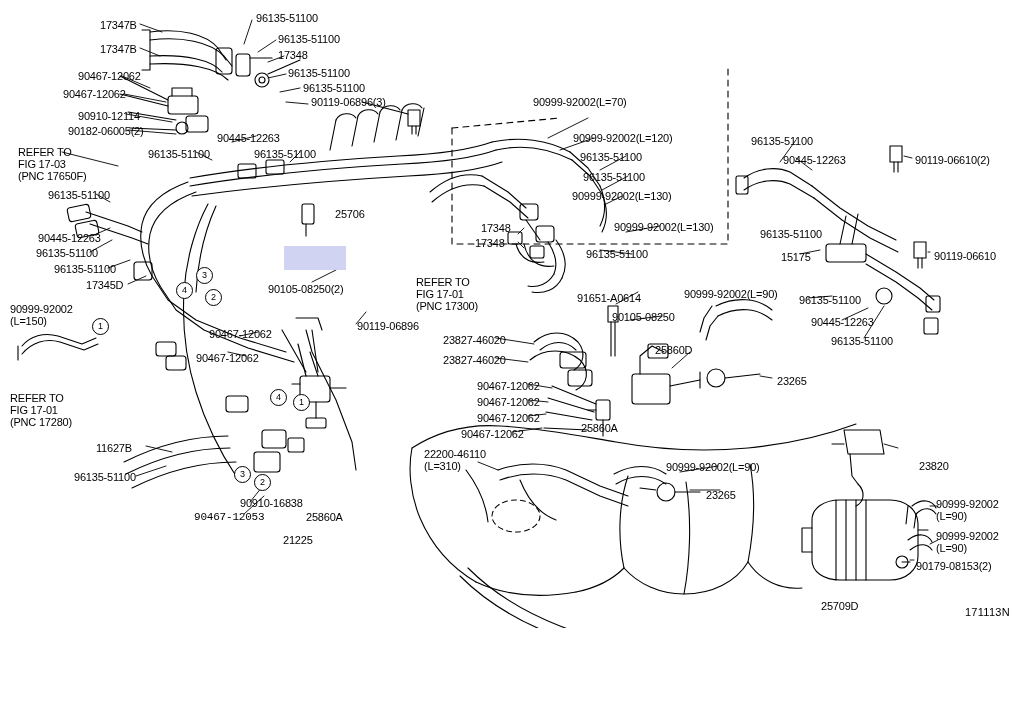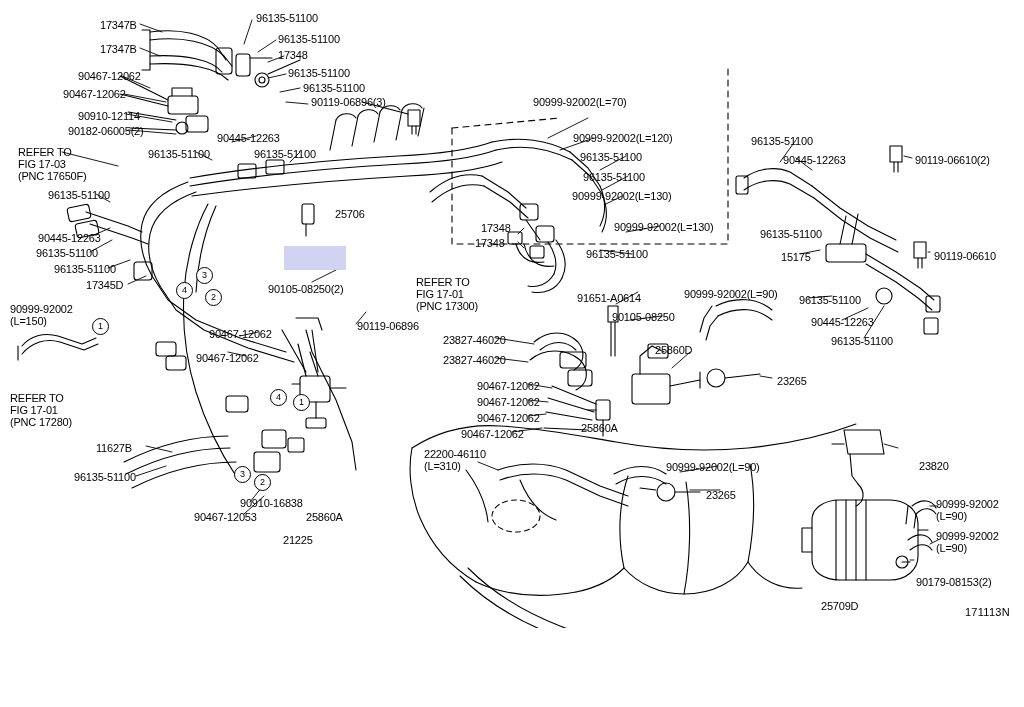--- a/index.html
+++ b/index.html
@@ -428,26 +428,26 @@
       <div class="lbl" style="left: 96px; top: 442px;">11627B</div>
       <div class="lbl" style="left: 903px; top: 460px; margin-left: 16px;">23820</div>
       <div class="lbl" style="left: 424px; top: 448px;">22200-46110
 (L=310)</div>
       <div class="lbl" style="left: 74px; top: 471px;">96135-51100</div>
       <div class="lbl" style="left: 666px; top: 461px;">90999-92002(L=90)</div>
       <div class="lbl" style="left: 240px; top: 497px;">90910-16838</div>
       <div class="lbl" style="left: 706px; top: 489px;">23265</div>
       <div class="lbl" style="left: 936px; top: 498px;">90999-92002
 (L=90)</div>
-      <div class="lbl" style="left: 194px; top: 511px;">90467-12053</div>
+      <div class="lbl" style="left: 194px; top: 511px; font-family: Liberation Mono, monospace;">90467-12053</div>
       <div class="lbl" style="left: 306px; top: 511px;">25860A</div>
       <div class="lbl" style="left: 936px; top: 530px;">90999-92002
 (L=90)</div>
       <div class="lbl" style="left: 283px; top: 534px;">21225</div>
-      <div class="lbl" style="left: 916px; top: 576px;">90179-08153(2)</div>
+      <div class="lbl" style="left: 916px; top: 560px;">90179-08153(2)</div>
       <div class="lbl" style="left: 821px; top: 600px;">25709D</div>
       <div class="lbl" style="left: 374px; top: 667px;">17630</div>
       <div class="lbl" style="left: 614px; top: 655px; text-decoration: underline;">90464-00251</div>
       <div class="lbl" style="left: 693px; top: 655px;">17341D</div>
       <div class="lbl" style="left: 599px; top: 679px;">17342C</div>
     </div>
   <div id="circles">
       <div class="circ" style="left: 196px; top: 267px;">3</div>
       <div class="circ" style="left: 176px; top: 282px;">4</div>
       <div class="circ" style="left: 205px; top: 289px;">2</div>

